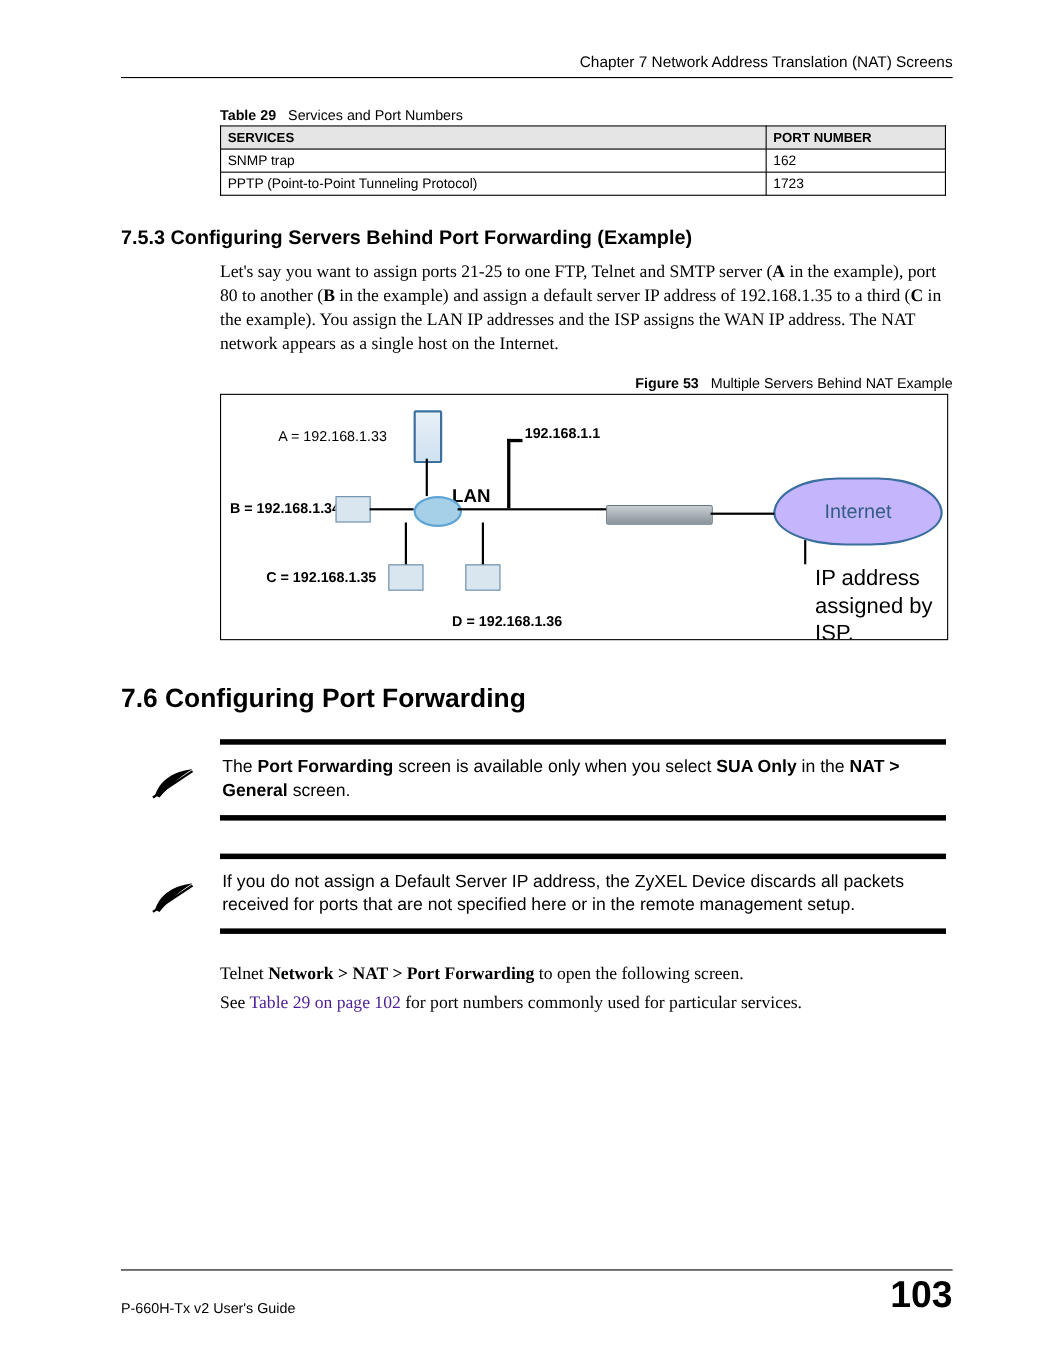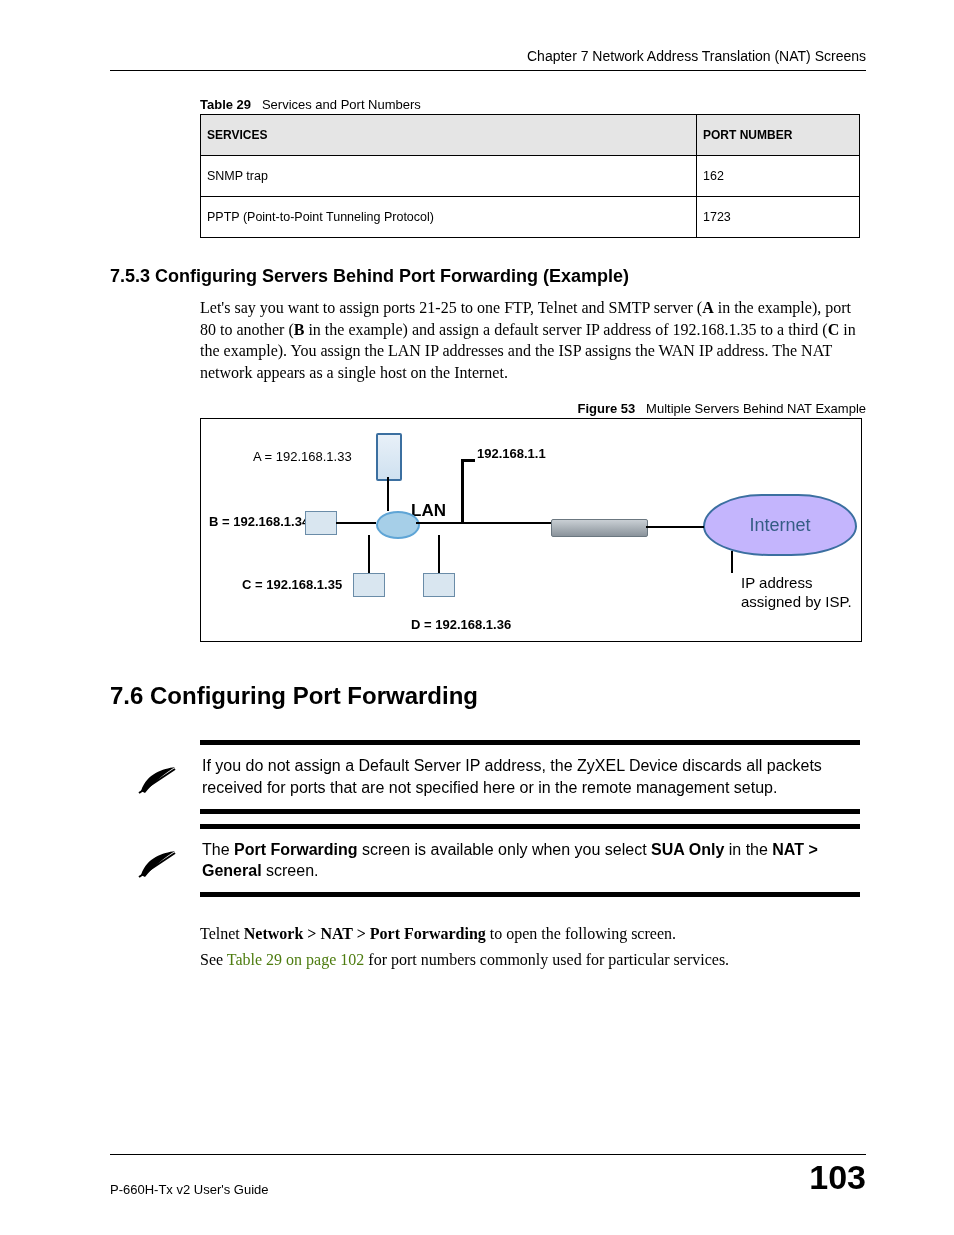--- a/index.html
+++ b/index.html
@@ -38,21 +38,21 @@
   table.services {
     border-collapse: collapse;
     width: 660px;
     margin-left: 90px;
     font-family: Arial, Helvetica, sans-serif;
     font-size: 12.5px;
   }
   table.services th, table.services td {
     border: 1px solid #000;
     text-align: left;
-    padding: 13px 6px;
+    padding: 3px 6px;
   }
   table.services th {
     background: #e5e5e5;
     font-weight: bold;
     font-size: 12px;
   }
   table.services th:last-child, table.services td:last-child { width: 150px; }
 
   h2.sub {
     font-family: Arial, Helvetica, sans-serif;
@@ -174,21 +174,21 @@
   .click-line {
     font-family: "Times New Roman", Times, serif;
     font-size: 16px;
     margin: 28px 0 8px 90px;
   }
   .see-line {
     font-family: "Times New Roman", Times, serif;
     font-size: 16px;
     margin: 0 0 0 90px;
   }
-  .link { color: #4d7c0f; }
+  .link { color: #4c1d95; }
 
   .footer {
     position: absolute;
     bottom: 38px;
     left: 110px;
     right: 88px;
     border-top: 1.5px solid #000;
     display: flex;
     justify-content: space-between;
     align-items: flex-end;
@@ -242,21 +242,21 @@
   </div>
 
   <div class="figure-box">
 
     <div class="lbl" style="left:52px;top:30px;font-weight:normal">A = 192.168.1.33</div>
     <div class="lbl" style="left:8px;top:95px;font-weight:bold">B = 192.168.1.34</div>
     <div class="lbl" style="left:41px;top:158px;font-weight:bold">C  = 192.168.1.35</div>
     <div class="lbl" style="left:210px;top:198px;font-weight:bold">D = 192.168.1.36</div>
     <div class="lbl" style="left:276px;top:27px;font-weight:bold">192.168.1.1</div>
     <div class="lbl" style="left:210px;top:82px;font-weight:bold;font-size:17px">LAN</div>
-    <div class="lbl" style="left:540px;top:155px;font-size:15px;line-height:1.25;width:120px;white-space:normal">IP address assigned by ISP.</div>
+    <div class="lbl" style="left:540px;top:155px;font-size:20px;line-height:1.25;width:120px;white-space:normal">IP address assigned by ISP.</div>
 
     <div class="server-box" style="left:175px;top:14px;"></div>
     <div class="router" style="left:175px;top:92px;"></div>
     <div class="computer" style="left:104px;top:92px;"></div>
     <div class="computer" style="left:152px;top:154px;"></div>
     <div class="computer" style="left:222px;top:154px;"></div>
     <div class="modem" style="left:350px;top:100px;"></div>
     <div class="cloud" style="left:502px;top:75px;">
       <span>Internet</span>
     </div>
@@ -266,51 +266,51 @@
     <div class="line lineV" style="left:167px;top:116px;height:38px"></div>
     <div class="line lineV" style="left:237px;top:116px;height:38px"></div>
     <div class="line lineH" style="left:215px;top:103px;width:135px"></div>
     <div class="line lineV" style="left:260px;top:40px;width:3px;height:63px"></div>
     <div class="line lineH" style="left:260px;top:40px;width:14px;height:3px"></div>
     <div class="line lineH" style="left:445px;top:107px;width:58px"></div>
     <div class="line lineV" style="left:530px;top:132px;height:22px"></div>
   </div>
 
   <h1 class="section">7.6  Configuring Port Forwarding</h1>
-
-  <div class="note-wrap" style="margin-top:30px">
-    <div class="note-sep"></div>
-    <div class="note-row">
-      <div class="note-icon">
-        <svg width="44" height="34" viewBox="0 0 44 34">
-          <path d="M6 28 C 12 10, 28 6, 40 4 C 30 10, 18 20, 10 30 Z" fill="#000"></path>
-          <path d="M4 30 L40 6" stroke="#000" stroke-width="2" fill="none"></path>
-        </svg>
-      </div>
-      <div class="note-text">If you do not assign a Default Server IP address, the ZyXEL Device discards all packets received for ports that are not specified here or in the remote management setup.</div>
-    </div>
-    <div class="note-sep"></div>
-  </div>
 
   <div class="note-wrap">
     <div class="note-sep"></div>
     <div class="note-row">
       <div class="note-icon">
         <svg width="44" height="34" viewBox="0 0 44 34">
           <path d="M6 28 C 12 10, 28 6, 40 4 C 30 10, 18 20, 10 30 Z" fill="#000"></path>
           <path d="M4 30 L40 6" stroke="#000" stroke-width="2" fill="none"></path>
         </svg>
       </div>
       <div class="note-text">
         <span>The </span><span class="b">Port Forwarding</span><span> screen is available only when you select </span><span class="b">SUA Only</span><span> in the </span><span class="b">NAT &gt; General</span><span> screen.</span>
       </div>
     </div>
     <div class="note-sep"></div>
   </div>
 
+  <div class="note-wrap" style="margin-top:30px">
+    <div class="note-sep"></div>
+    <div class="note-row">
+      <div class="note-icon">
+        <svg width="44" height="34" viewBox="0 0 44 34">
+          <path d="M6 28 C 12 10, 28 6, 40 4 C 30 10, 18 20, 10 30 Z" fill="#000"></path>
+          <path d="M4 30 L40 6" stroke="#000" stroke-width="2" fill="none"></path>
+        </svg>
+      </div>
+      <div class="note-text">If you do not assign a Default Server IP address, the ZyXEL Device discards all packets received for ports that are not specified here or in the remote management setup.</div>
+    </div>
+    <div class="note-sep"></div>
+  </div>
+
   <div class="click-line">
     <span>Telnet </span><b>Network &gt; NAT &gt; Port Forwarding</b><span> to open the following screen.</span>
   </div>
   <div class="see-line">
     <span>See </span><span class="link">Table 29 on page 102</span><span> for port numbers commonly used for particular services.</span>
   </div>
 
   <div class="footer">
     <div class="footer-left">P-660H-Tx v2 User's Guide</div>
     <div class="footer-right">103</div>

